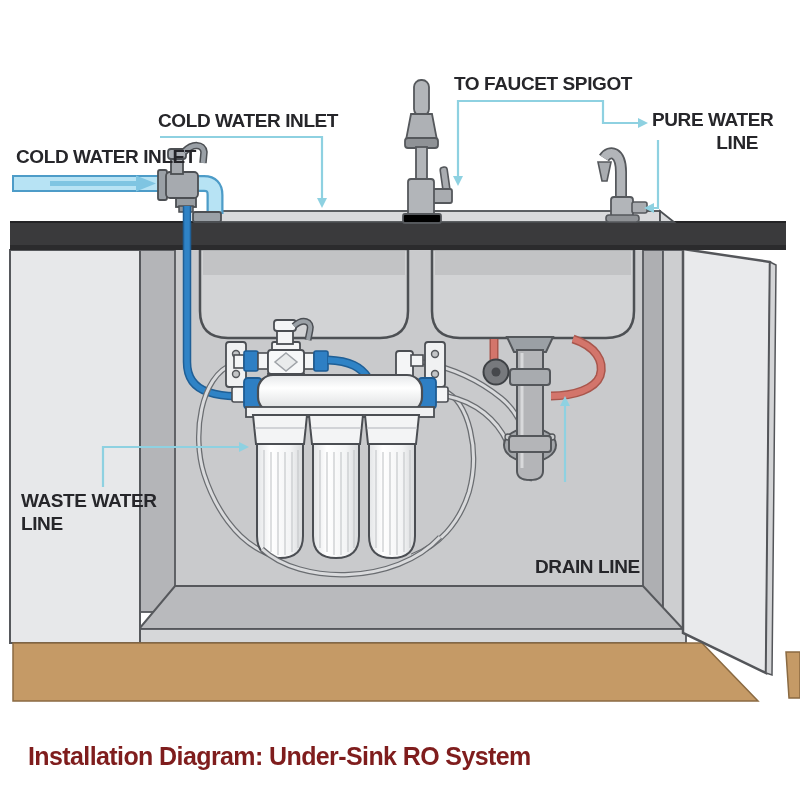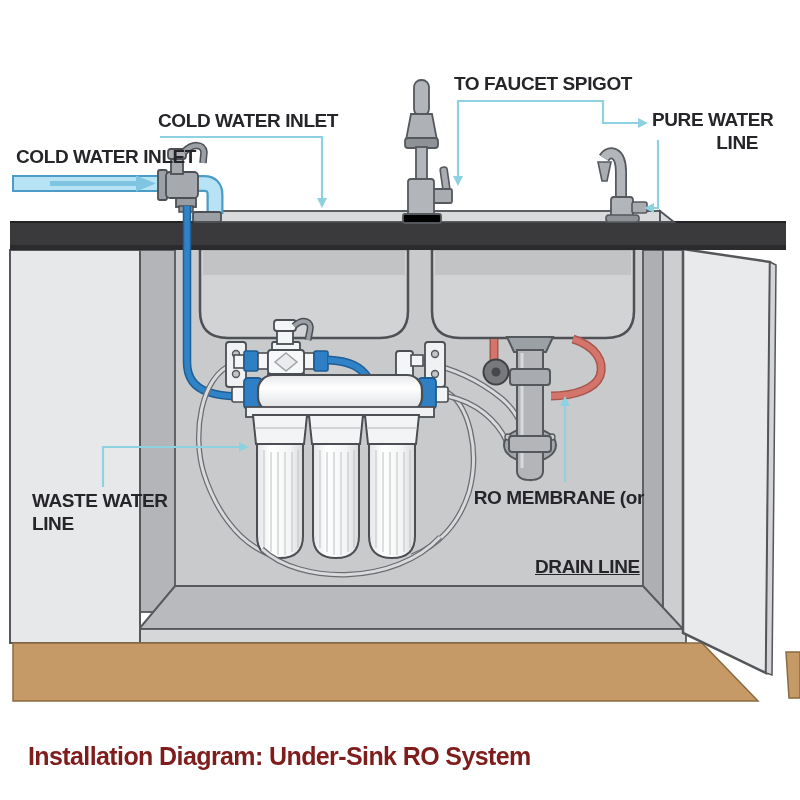--- a/index.html
+++ b/index.html
@@ -254,22 +254,21 @@
   </g>
 </svg>
 
 <div class="lbl" style="left:16px;top:145px;">COLD WATER INLET</div>
 <div class="lbl" style="left:158px;top:109px;">COLD WATER INLET</div>
 <div class="lbl" style="left:454px;top:72px;text-align:right;">TO FAUCET SPIGOT</div>
 <div class="lbl center" style="left:652px;top:108px;width:106px;">
   <div>PURE WATER</div>
   <div>LINE</div>
 </div>
-<div class="lbl" style="left:21px;top:489px;margin-left:11px;">
+<div class="lbl" style="left:21px;top:489px;">
   <div>WASTE WATER</div>
   <div>LINE</div>
 </div>
 <div class="lbl center" style="left:472px;top:487px;width:172px;line-height:22px;">
-  <div>RO MEMBRANE (or</div>
-</div>
-<div class="lbl" style="left:535px;top:555px;text-decoration:underline;">DRAIN LINE</div>
+</div>
+<div class="lbl" style="left:535px;top:555px;">DRAIN LINE</div>
 <div class="caption" style="left:28px;top:742px;">Installation Diagram: Under-Sink RO System</div>
 </div>
 
 </body></html>

